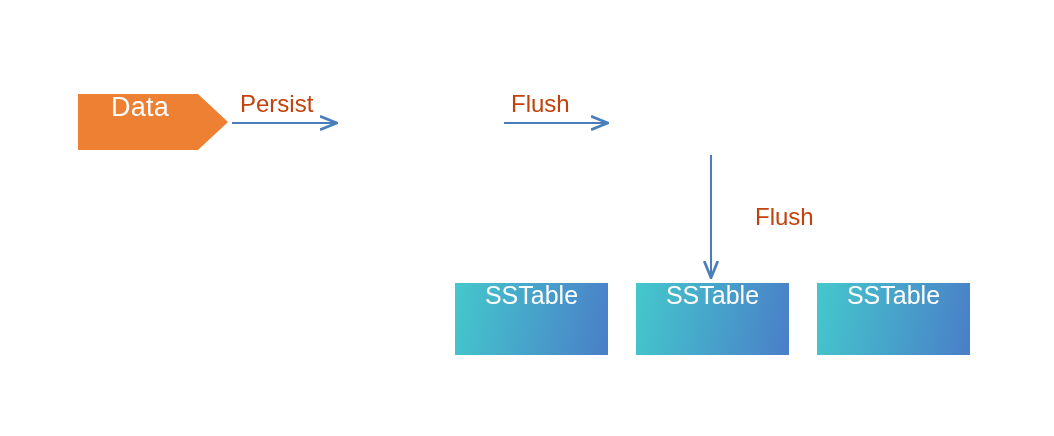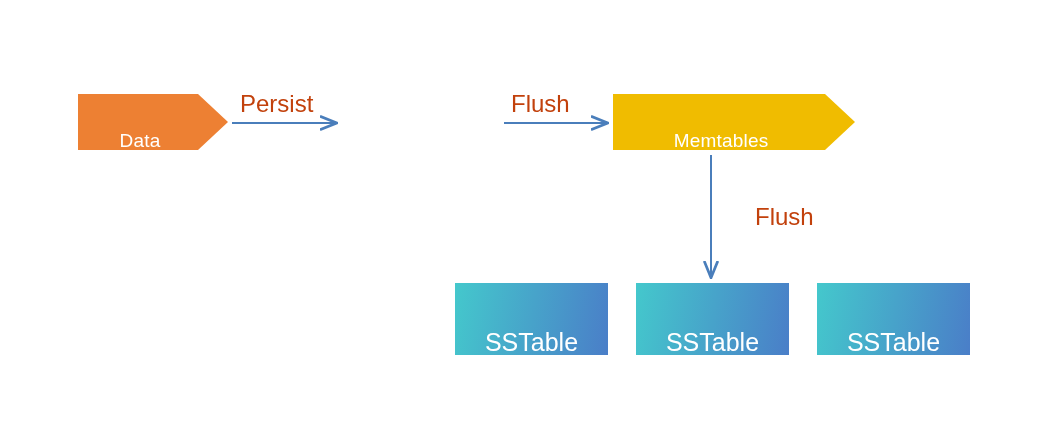--- a/index.html
+++ b/index.html
@@ -17,40 +17,40 @@
     width: 1054px;
     height: 436px;
     background: #ffffff;
     overflow: hidden;
   }
 
   
   .chevron {
     position: absolute;
     display: flex;
-    align-items: flex-end;
+    align-items: flex-start;
     box-sizing: border-box;
     color: #ffffff;
-    font-size: 19px;
+    font-size: 27px;
     line-height: 1;
     letter-spacing: 0.2px;
     white-space: nowrap;
   }
   .chevron .chev-label {
     display: block;
     width: 100%;
     text-align: center;
     padding-right: 26px; 
   }
 
   
   .sstable {
     position: absolute;
     display: flex;
-    align-items: flex-end;
+    align-items: flex-start;
     justify-content: center;
     box-sizing: border-box;
     color: #ffffff;
     font-size: 25px;
     line-height: 1;
     white-space: nowrap;
   }
 
   
   .edge-label {
@@ -93,25 +93,20 @@
     <line x1="711" y1="155" x2="711" y2="277" stroke="#4a7ebb" stroke-width="2" marker-end="url(#arrowhead-down)"></line>
   </svg>
 
   <div class="chevron" style="left:78px; top:94px; width:150px; height:56px;
               background:#ed8033;
               clip-path: polygon(0 0, calc(100% - 30px) 0, 100% 50%, calc(100% - 30px) 100%, 0 100%);">
     <span class="chev-label">Data</span>
   </div>
 
 
-  <div class="chevron" style="left:613px; top:94px; width:242px; height:56px;
-              background:#f0bc00;
-              clip-path: polygon(0 0, calc(100% - 30px) 0, 100% 50%, calc(100% - 30px) 100%, 0 100%);">
-    <span class="chev-label">Memtables</span>
-  </div>
 
   <div class="sstable" style="left:455px; top:283px; width:153px; height:72px;
               background: linear-gradient(100deg, #44c8cc 0%, #4a7ec8 100%);">
     <span>SSTable</span>
   </div>
 
   <div class="sstable" style="left:636px; top:283px; width:153px; height:72px;
               background: linear-gradient(100deg, #44c8cc 0%, #4a7ec8 100%);">
     <span>SSTable</span>
   </div>

